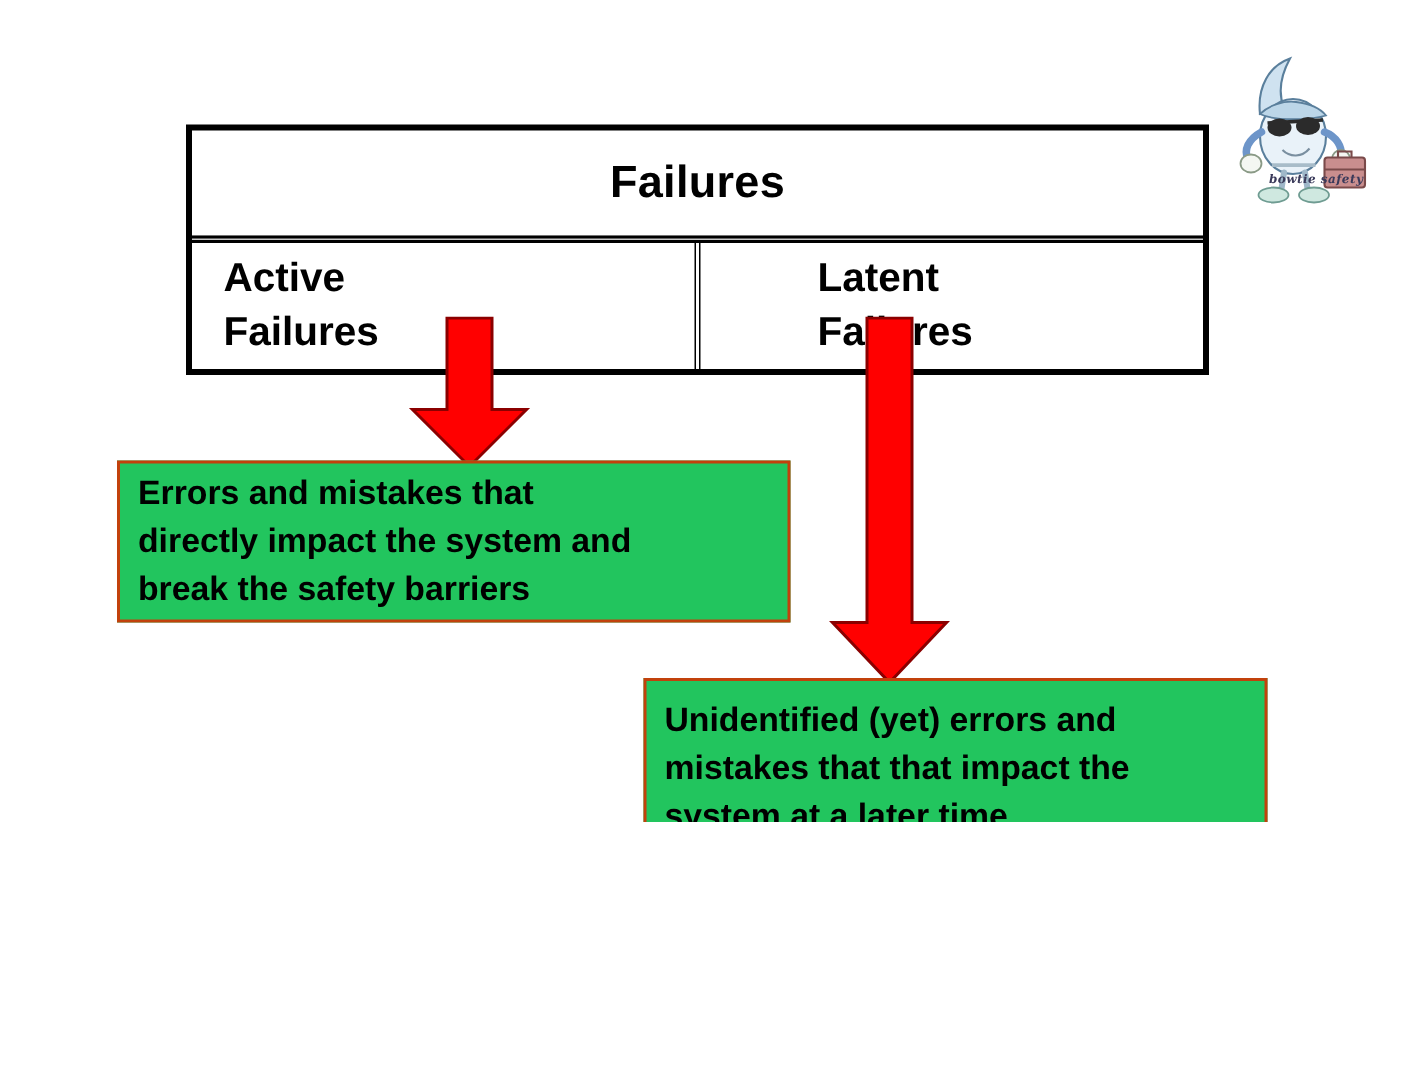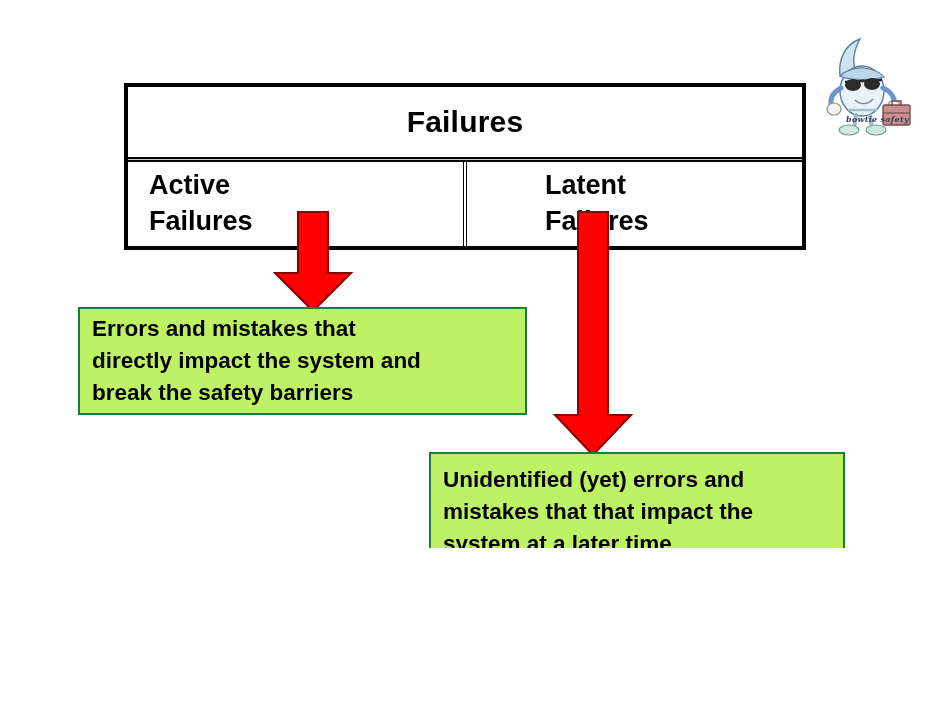--- a/index.html
+++ b/index.html
@@ -97,22 +97,22 @@
 
   
   .arrow {
     position: absolute;
   }
   .arrow svg { display: block; }
 
   
   .desc-box {
     position: absolute;
-    border: 2px solid #15803d;
-    background: #bef264;
+    border: 2px solid #c2410c;
+    background: #22c55e;
     box-sizing: border-box;
     display: flex;
     align-items: center;
   }
   .desc-text {
     font-size: 22.5px;
     font-weight: bold;
     color: #000000;
     line-height: 1.42;
     white-space: pre-line;

